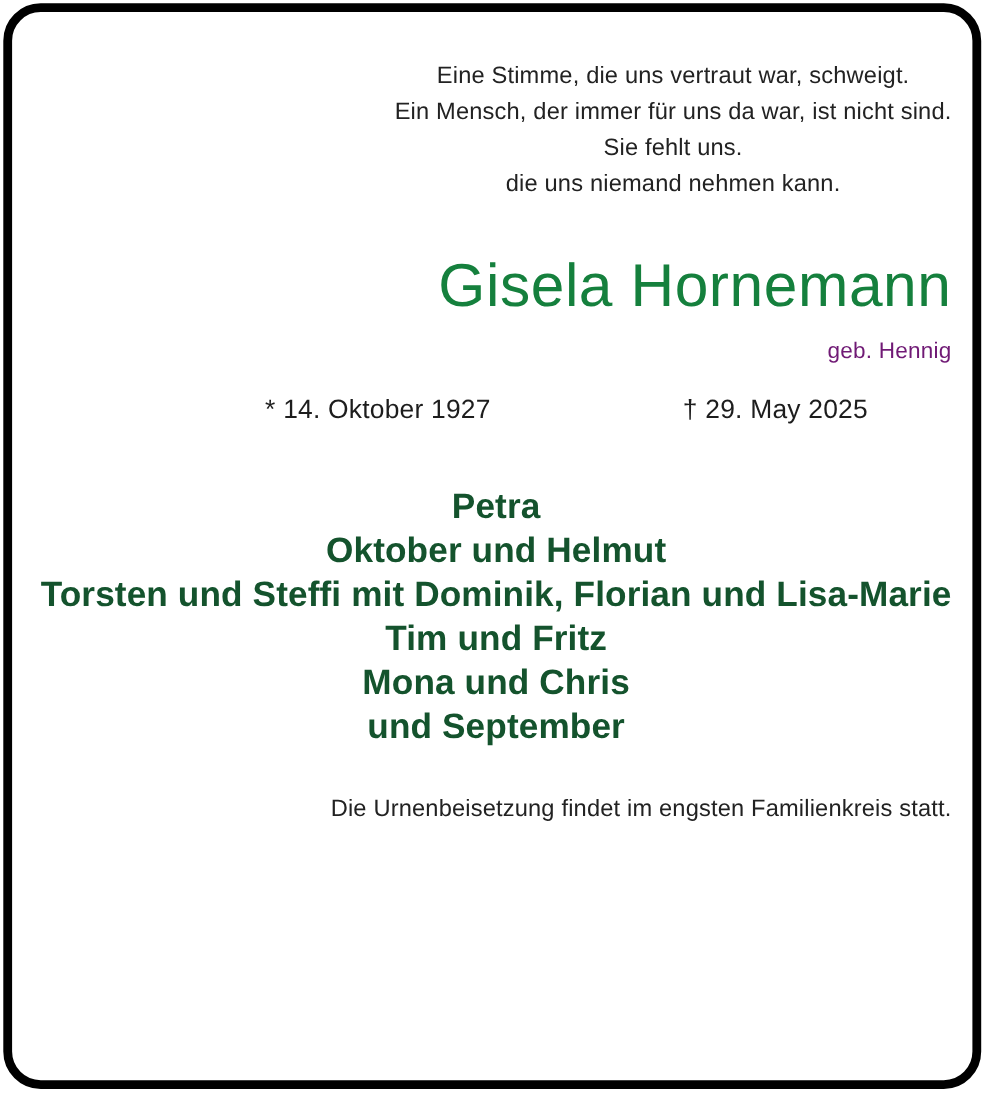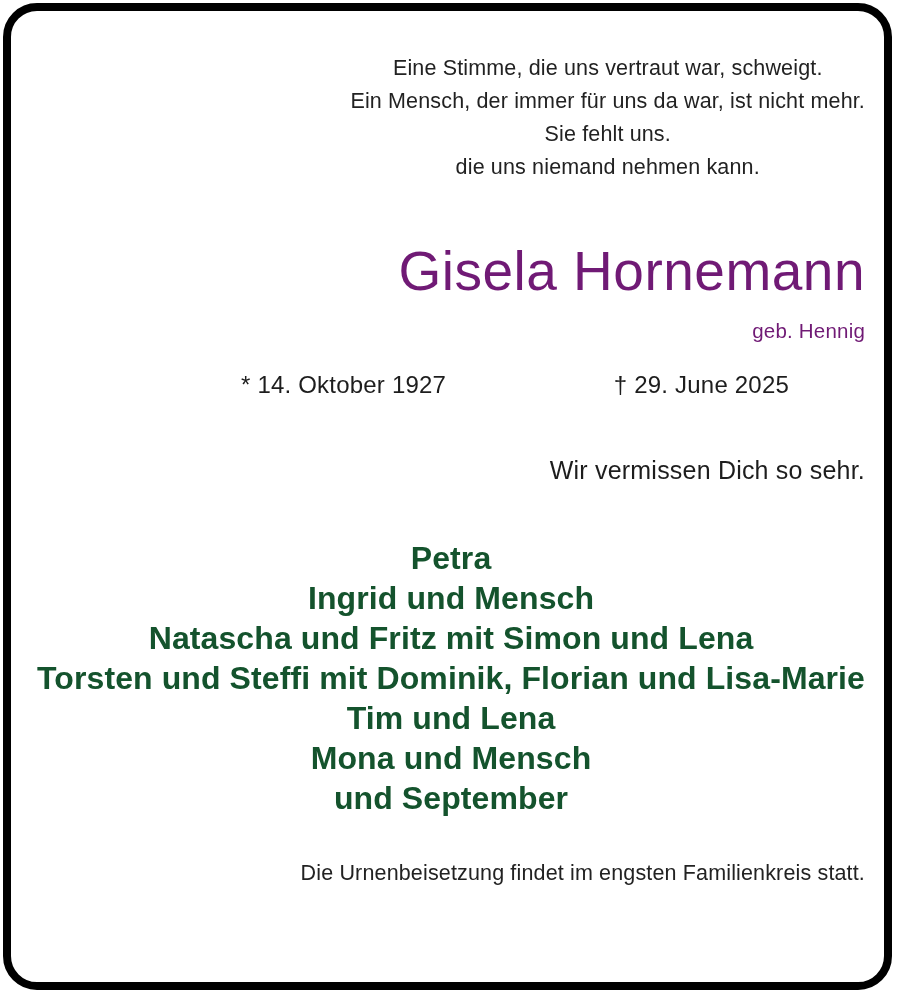--- a/index.html
+++ b/index.html
@@ -57,27 +57,27 @@
     font-size: 21.5px;
     line-height: 33px;
     font-weight: 400;
     letter-spacing: 0.15px;
     color: #222222;
   }
   .poem-line { white-space: nowrap; }
 
   
   .name {
-    margin-top: 56px;
+    margin-top: 44px;
     font-size: 55px;
     font-weight: 300;
     line-height: 62px;
     letter-spacing: 0.5px;
     text-align: center;
-    color: #701a75;
+    color: #15803d;
   }
 
   .maiden-name {
     margin-top: 16px;
     font-size: 20.5px;
     font-weight: 400;
     line-height: 26px;
     letter-spacing: 0.2px;
     text-align: center;
     color: #701a75;
@@ -139,42 +139,40 @@
 <body>
 
 <div class="card">
 
   <div class="frame"></div>
 
   <div class="content">
 
     <div class="poem">
       <div class="poem-line">Eine Stimme, die uns vertraut war, schweigt.</div>
-      <div class="poem-line">Ein Mensch, der immer für uns da war, ist nicht mehr.</div>
+      <div class="poem-line">Ein Mensch, der immer für uns da war, ist nicht sind.</div>
       <div class="poem-line">Sie fehlt uns.</div>
       <div class="poem-line">die uns niemand nehmen kann.</div>
     </div>
 
     <div class="name">Gisela Hornemann</div>
 
     <div class="maiden-name">geb. Hennig</div>
 
     <div class="dates">
       <div class="date-item">* 14. Oktober 1927</div>
-      <div class="date-item">† 29. June 2025</div>
+      <div class="date-item">† 29. May 2025</div>
     </div>
 
-    <div class="farewell">Wir vermissen Dich so sehr.</div>
 
     <div class="mourners">
       <div class="mourner-line">Petra</div>
-      <div class="mourner-line">Ingrid und Mensch</div>
-      <div class="mourner-line">Natascha und Fritz mit Simon und Lena</div>
+      <div class="mourner-line">Oktober und Helmut</div>
       <div class="mourner-line">Torsten und Steffi mit Dominik, Florian und Lisa-Marie</div>
-      <div class="mourner-line">Tim und Lena</div>
-      <div class="mourner-line">Mona und Mensch</div>
+      <div class="mourner-line">Tim und Fritz</div>
+      <div class="mourner-line">Mona und Chris</div>
       <div class="mourner-line">und September</div>
     </div>
 
     <div class="closing">Die Urnenbeisetzung findet im engsten Familienkreis statt.</div>
 
   </div>
 </div>
 
 </body></html>

